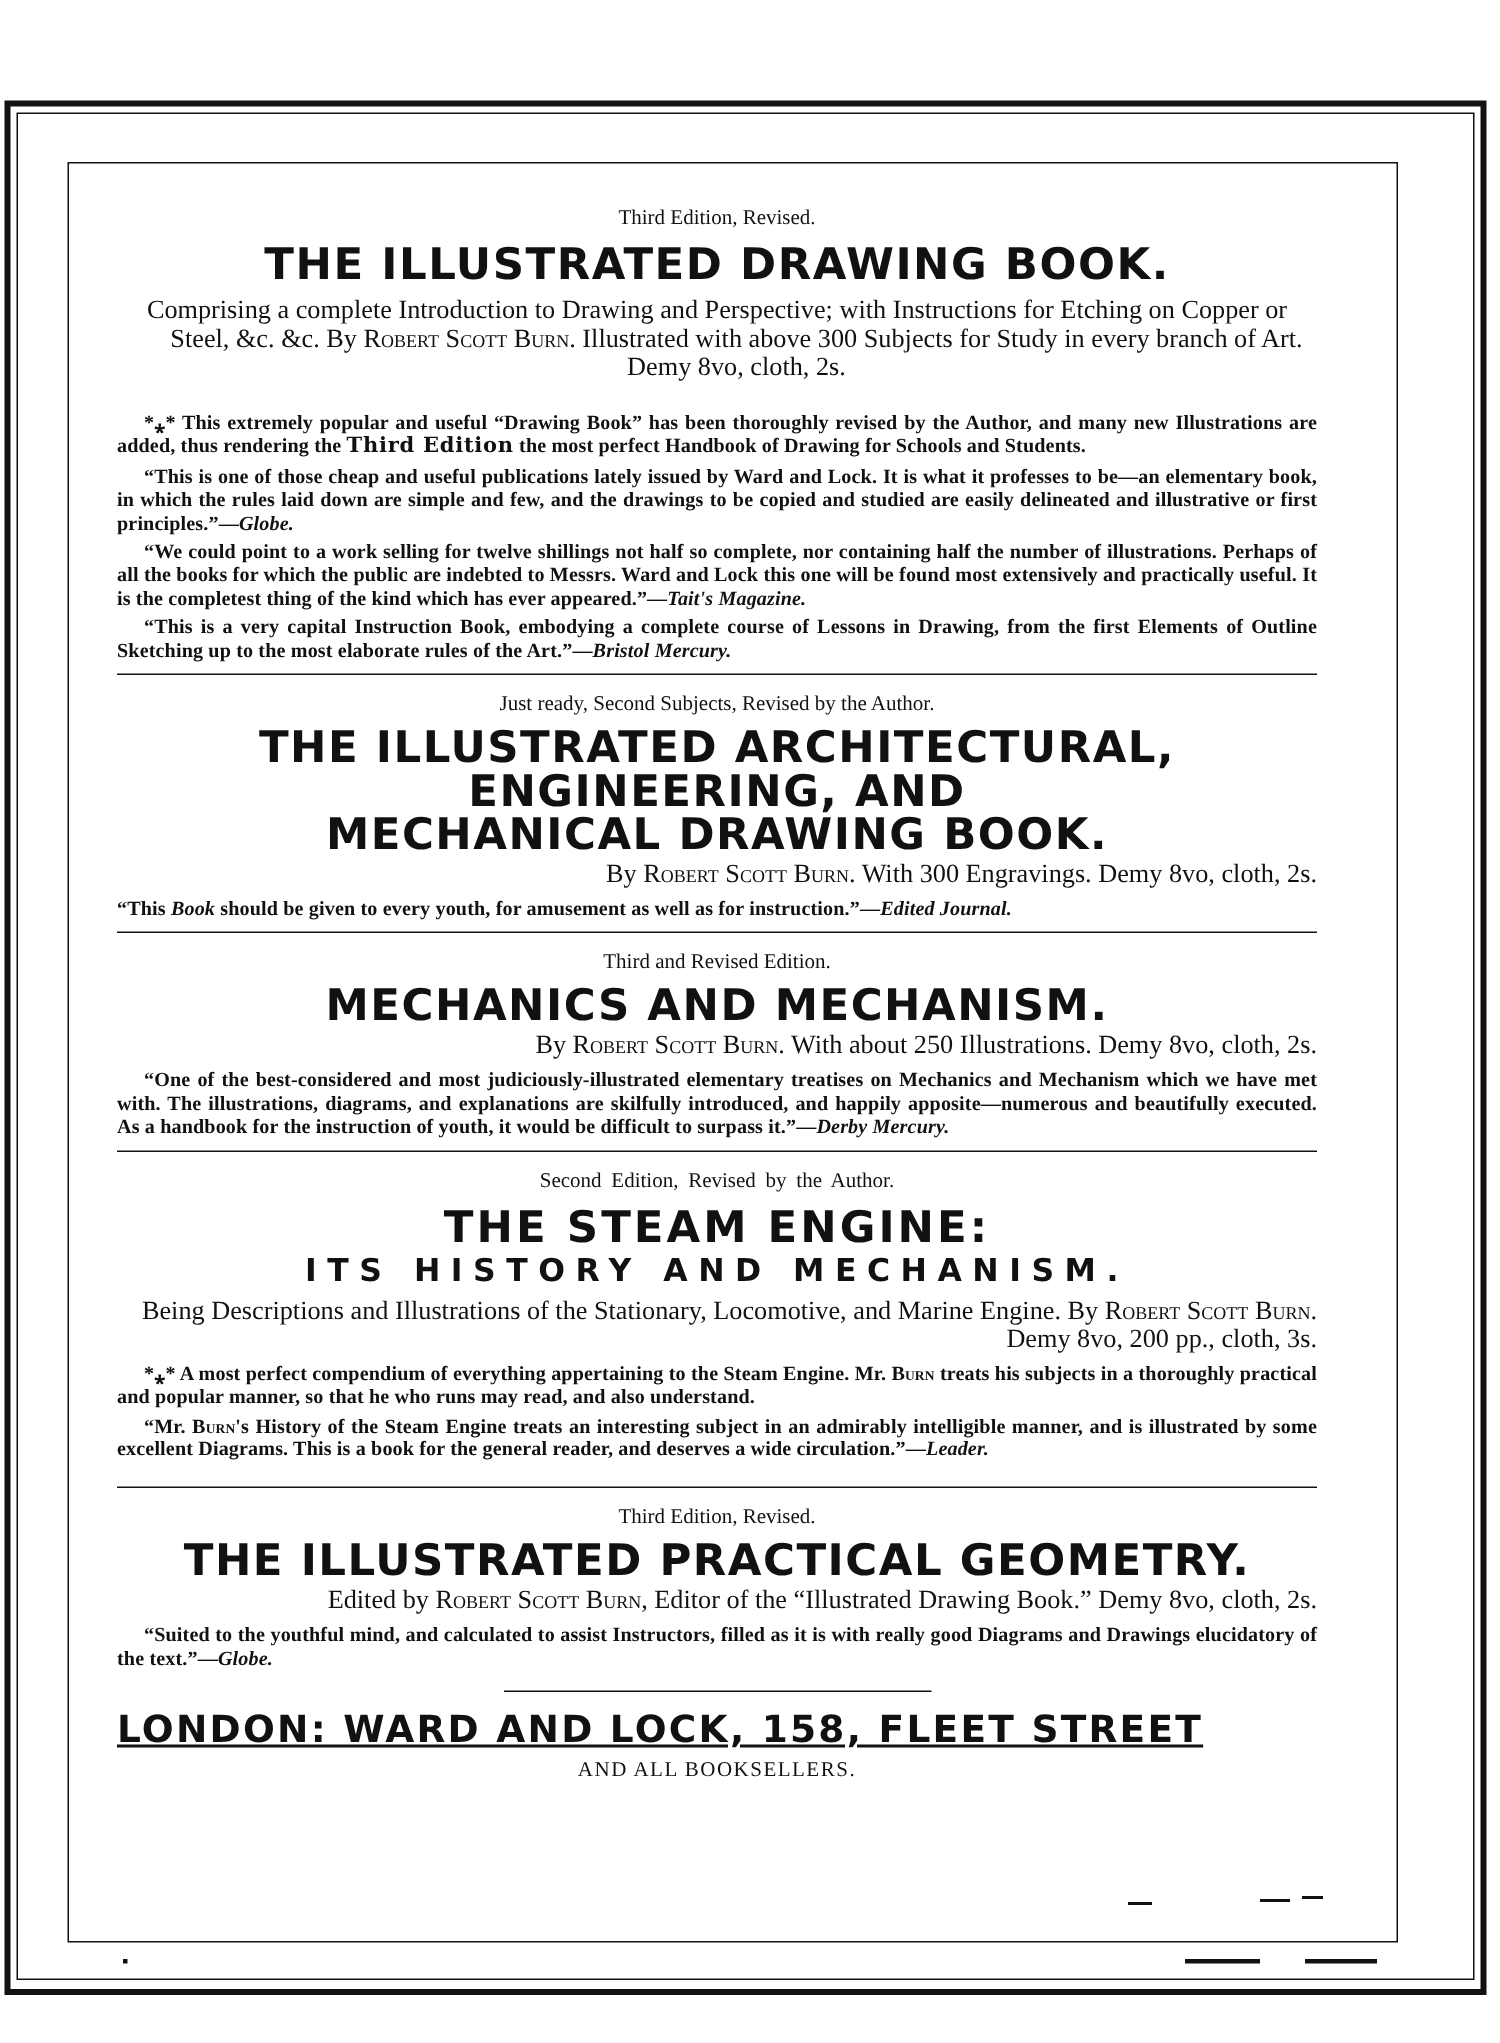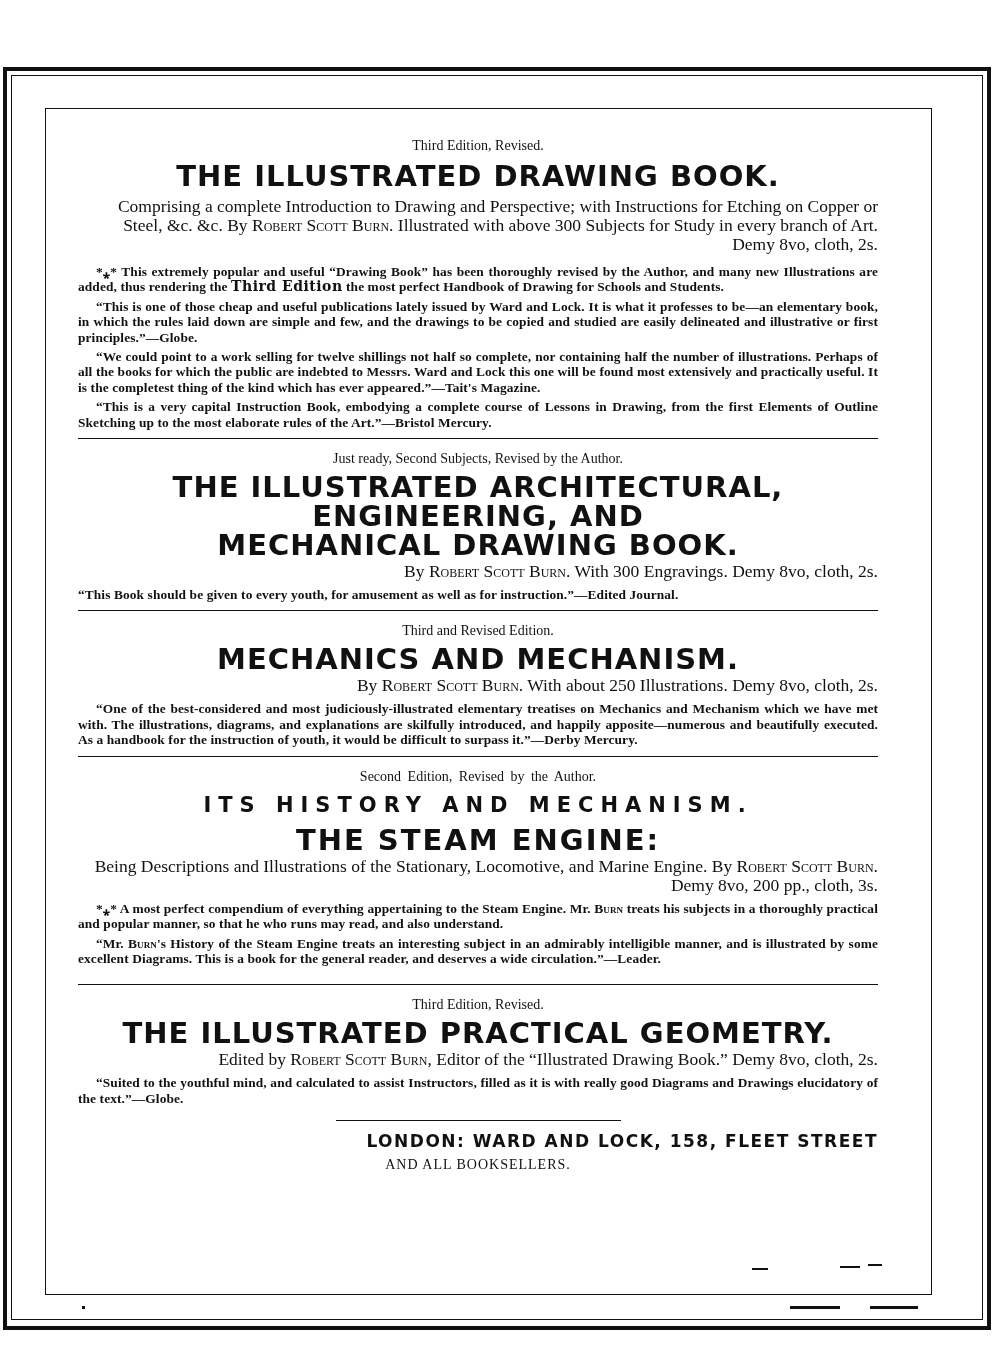--- a/index.html
+++ b/index.html
@@ -23,55 +23,55 @@
   }
   .section { text-align: center; }
   .edition { font-size: 14px; line-height: 20px; margin: 0 0 4px 0; }
   .title {
     font-family: "DejaVu Sans", "Liberation Sans", sans-serif;
     font-weight: bold; font-size: 29px; letter-spacing: 1px; line-height: 29px;
     margin: 0;
   }
   .title.spaced { letter-spacing: 7px; font-size: 21px; }
   .desc {
-    font-size: 17.5px; line-height: 19px; margin: 2px 0 6px 0; text-align: right;
+    font-size: 17.5px; line-height: 19px; margin: 2px 0 6px 0; text-align: center;
     padding-left: 26px; text-indent: -26px;
   }
   .desc.center { text-align: right; padding-left: 0; text-indent: 0; }
   .sc { font-variant: small-caps; }
   .quote {
     font-size: 13.4px; line-height: 15.4px; text-align: justify; margin: 0 0 4px 0;
     text-indent: 18px; font-weight: bold; font-family: "Liberation Serif", serif;
     letter-spacing: 0.1px;
   }
-  .quote .src { }
+  .quote .src { font-style: italic; }
   .quote .heavy { font-family: "DejaVu Serif", serif; font-weight: 900; font-size: 14px; letter-spacing: 0.5px; }
   .rule { height: 0; border-top: 1.5px solid #111; margin: 8px 0 10px 0; }
   .rule.short { width: 285px; margin: 14px auto 10px auto; }
   .footer-title {
     font-family: "DejaVu Sans", "Liberation Sans", sans-serif; font-weight: bold;
-    font-size: 17px; letter-spacing: 1.5px; text-align: right; margin: 4px 0 6px 0;
+    font-size: 25px; letter-spacing: 1.5px; text-align: left; margin: 4px 0 6px 0; text-decoration: underline;
   }
   .footer-sub { font-size: 14px; letter-spacing: 1px; text-align: center; margin: 0; }
   .specks { position: absolute; background: #111; }
 </style>
 </head>
 <body>
 
 <div class="frame-outer"></div>
 <div class="frame-inner"></div>
 <div class="content-box"></div>
 
 <div class="page">
 
   <div class="section">
     <p class="edition">Third Edition, Revised.</p>
     <h1 class="title" style="margin-top:6px;">THE ILLUSTRATED DRAWING BOOK.</h1>
     <p class="desc" style="margin-top:6px;"><span>Comprising a complete Introduction to Drawing and Perspective; with Instructions for Etching on Copper or Steel, &amp;c. &amp;c.  By </span><span class="sc">Robert Scott Burn.</span><span>  Illustrated with above 300 Subjects for Study in every branch of Art.  Demy 8vo, cloth, 2s.</span></p>
-    <p class="quote" style="margin-top:10px;"><span>*⁎* This extremely popular and useful “Drawing Book” has been thoroughly revised by the Author, and many new Illustrations are added, thus rendering the </span><span class="heavy">Third Edition</span><span> the most perfect Handbook of Drawing for Schools and Students.</span></p>
+    <p class="quote" style="margin-top:20px;"><span>*⁎* This extremely popular and useful “Drawing Book” has been thoroughly revised by the Author, and many new Illustrations are added, thus rendering the </span><span class="heavy">Third Edition</span><span> the most perfect Handbook of Drawing for Schools and Students.</span></p>
     <p class="quote"><span>“This is one of those cheap and useful publications lately issued by Ward and Lock.  It is what it professes to be—an elementary book, in which the rules laid down are simple and few, and the drawings to be copied and studied are easily delineated and illustrative or first principles.”—</span><span class="src">Globe.</span></p>
     <p class="quote"><span>“We could point to a work selling for twelve shillings not half so complete, nor containing half the number of illustrations.  Perhaps of all the books for which the public are indebted to Messrs. Ward and Lock this one will be found most extensively and practically useful.  It is the completest thing of the kind which has ever appeared.”—</span><span class="src">Tait's Magazine.</span></p>
     <p class="quote"><span>“This is a very capital Instruction Book, embodying a complete course of Lessons in Drawing, from the first Elements of Outline Sketching up to the most elaborate rules of the Art.”—</span><span class="src">Bristol Mercury.</span></p>
   </div>
 
   <div class="rule"></div>
 
   <div class="section">
     <p class="edition">Just ready, Second Subjects, Revised by the Author.</p>
     <h1 class="title">THE ILLUSTRATED ARCHITECTURAL, ENGINEERING, AND</h1>
@@ -86,22 +86,22 @@
     <p class="edition">Third and Revised Edition.</p>
     <h1 class="title">MECHANICS AND MECHANISM.</h1>
     <p class="desc center"><span>By </span><span class="sc">Robert Scott Burn.</span><span>  With about 250 Illustrations.  Demy 8vo, cloth, 2s.</span></p>
     <p class="quote"><span>“One of the best-considered and most judiciously-illustrated elementary treatises on Mechanics and Mechanism which we have met with.  The illustrations, diagrams, and explanations are skilfully introduced, and happily apposite—numerous and beautifully executed.  As a handbook for the instruction of youth, it would be difficult to surpass it.”—</span><span class="src">Derby Mercury.</span></p>
   </div>
 
   <div class="rule"></div>
 
   <div class="section">
     <p class="edition" style="word-spacing:3px;">Second Edition, Revised by the Author.</p>
+    <h1 class="title" style="letter-spacing:2px;margin-top:6px;">THE STEAM ENGINE:</h1>
     <h1 class="title spaced">ITS HISTORY AND MECHANISM.</h1>
-    <h1 class="title" style="letter-spacing:2px;margin-top:6px;">THE STEAM ENGINE:</h1>
     <p class="desc center"><span>Being Descriptions and Illustrations of the Stationary, Locomotive, and Marine Engine.  By </span><span class="sc">Robert Scott Burn.</span><span>  Demy 8vo, 200 pp., cloth, 3s.</span></p>
     <p class="quote"><span>*⁎* A most perfect compendium of everything appertaining to the Steam Engine.  Mr. </span><span class="sc">Burn</span><span> treats his subjects in a thoroughly practical and popular manner, so that he who runs may read, and also understand.</span></p>
     <p class="quote"><span>“Mr. </span><span class="sc">Burn</span><span>'s History of the Steam Engine treats an interesting subject in an admirably intelligible manner, and is illustrated by some excellent Diagrams.  This is a book for the general reader, and deserves a wide circulation.”—</span><span class="src">Leader.</span></p>
   </div>
 
   <div class="rule" style="margin-top:18px;"></div>
 
   <div class="section">
     <p class="edition">Third Edition, Revised.</p>
     <h1 class="title">THE ILLUSTRATED PRACTICAL GEOMETRY.</h1>

